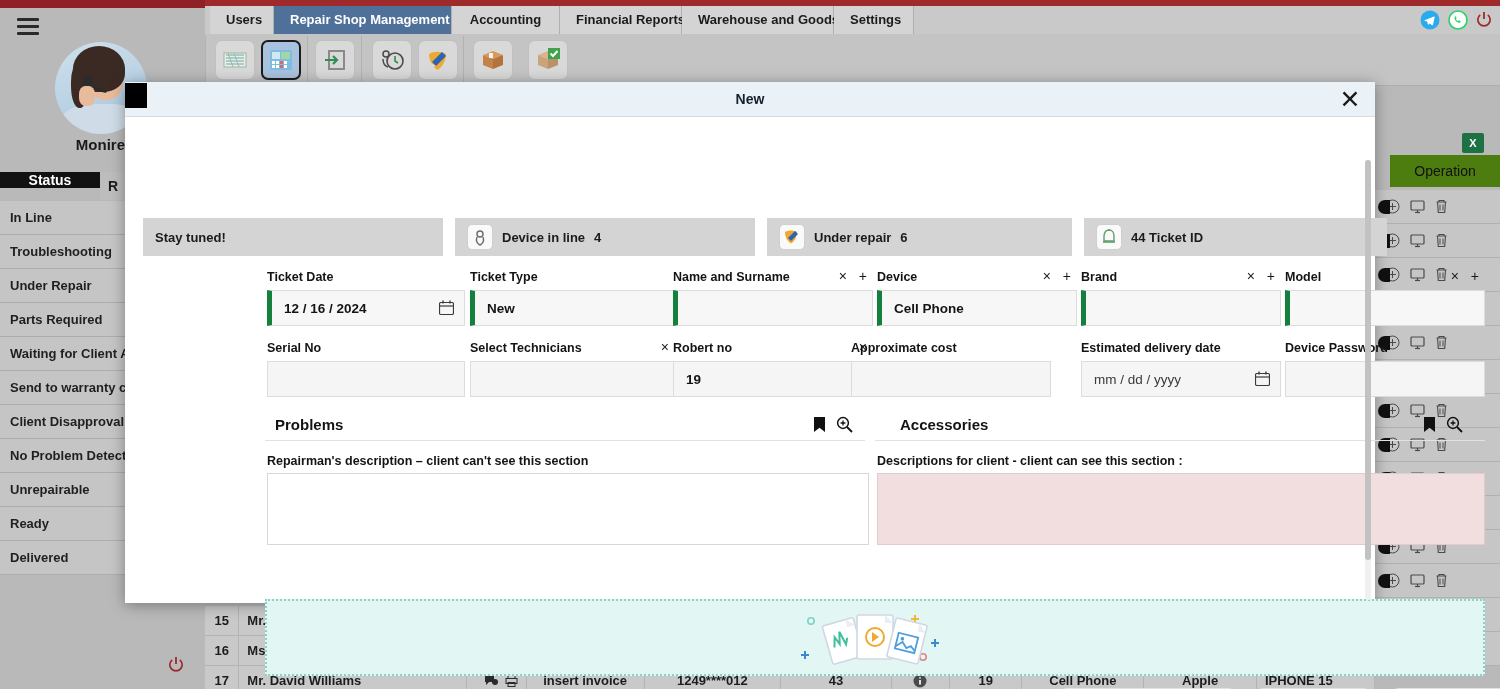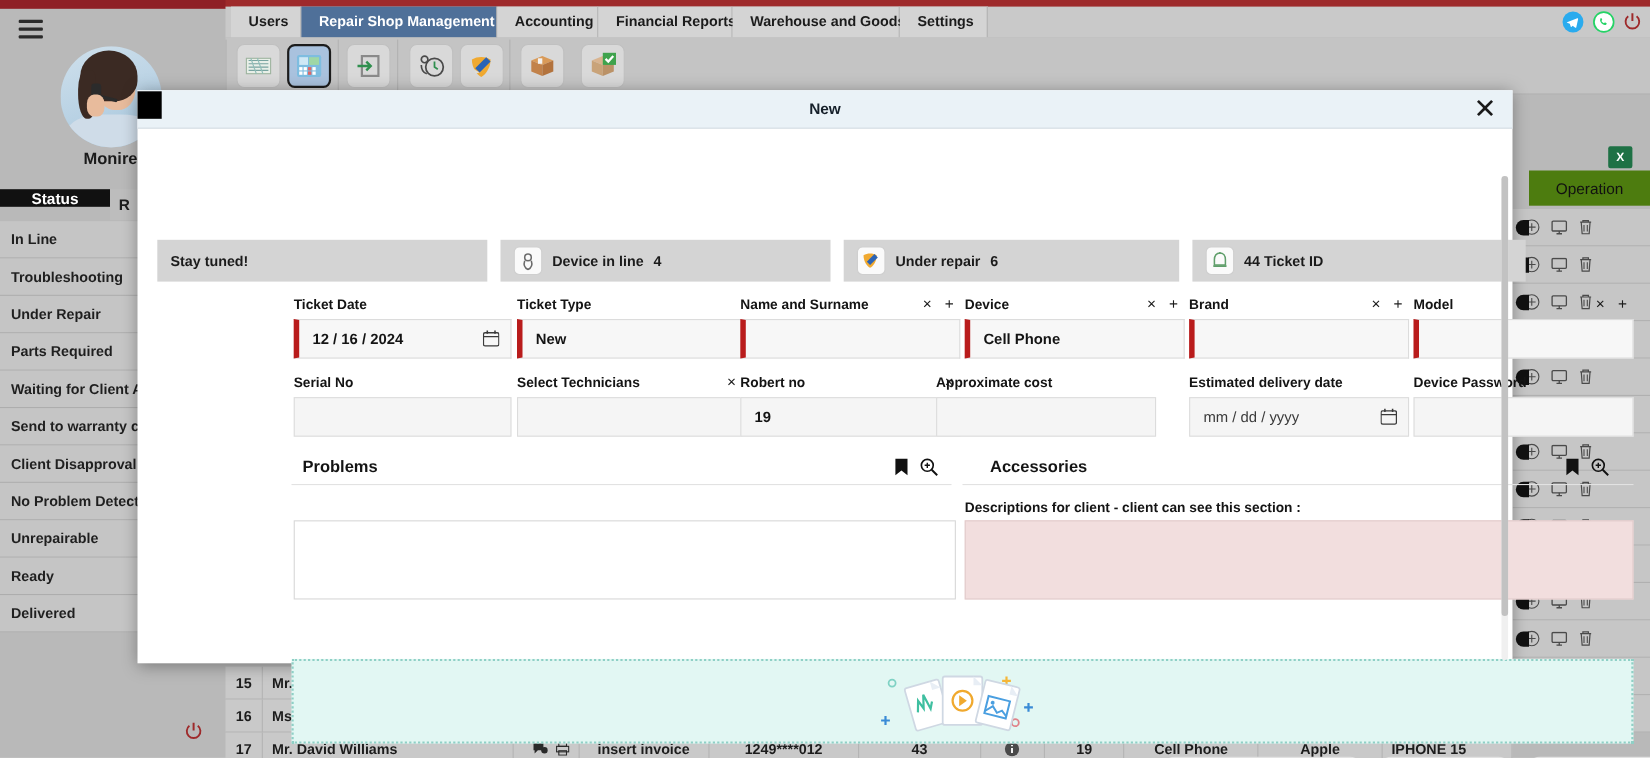--- a/index.html
+++ b/index.html
@@ -158,21 +158,21 @@
   .chip-ico { width:26px; height:26px; border-radius:5px; background:#fafafa; border:1px solid #cfcfcf;
               display:flex; align-items:center; justify-content:center; font-size:14px; }
 
   .fg { position:absolute; }
   .fg .lab { font-size:12.5px; font-weight:bold; color:#141414; margin-bottom:5px; display:block; height:15px; }
   .fg .inp {
     height:36px; background:#f7f7f7; border:1px solid #dcdcdc;
     display:flex; align-items:center; padding-left:12px;
     font-size:13.5px; font-weight:bold; color:#141414; position:relative;
   }
-  .fg .inp.req { border-left:5px solid #b91c1c; }
+  .fg .inp.req { border-left:5px solid #15803d; }
   .fg .inp.plain { background:#f5f5f5; }
   .fg .ph { color:#3a3a3a; font-weight:normal; }
   .fg .acts { position:absolute; right:2px; top:-2px; font-size:14px; color:#1a1a1a; letter-spacing:4px; font-weight:400; }
   .cal { position:absolute; right:10px; top:9px; width:15px; height:16px; }
 
   .sect-title {
     position:absolute; font-size:15px; font-weight:bold; color:#141414;
   }
   .sect-rule { position:absolute; height:1px; background:#e2e2e2; }
   .sect-icons { position:absolute; display:flex; gap:10px; align-items:center; }
@@ -207,21 +207,21 @@
 
 <div id="app">
 
   <div class="topbar"></div>
   <div class="topbar-red"></div>
 
   <div class="tabstrip"></div>
   <div class="tabs" id="tabs">
       <div class="tab" style="width: 64px;">Users</div>
       <div class="tab active" style="width: 178px;">Repair Shop Management</div>
-      <div class="tab" style="width: 92px;">Accounting</div>
+      <div class="tab" style="width: 108px;">Accounting</div>
       <div class="tab" style="width: 122px;">Financial Reports</div>
       <div class="tab" style="width: 152px;">Warehouse and Goods</div>
       <div class="tab" style="width: 80px;">Settings</div>
     </div>
 
 
   <div class="tg-icon">
     <svg width="20" height="20" viewBox="0 0 20 20">
         <circle cx="10" cy="10" r="9.5" fill="#2aabee"></circle>
         <path d="M4.6 10.2l9.3-3.6c.5-.2.9.1.7.8l-1.6 7.4c-.1.5-.5.6-.9.4l-2.4-1.8-1.2 1.1c-.2.2-.4.2-.5-.1l-.9-2.9-2.4-.8c-.5-.2-.5-.5-.1-.5z" fill="#fff"></path>
@@ -956,20 +956,21 @@
         <span>
             <svg width="17" height="17" viewBox="0 0 17 17">
               <circle cx="7" cy="7" r="5.4" fill="none" stroke="#111" stroke-width="1.5"></circle>
               <path d="M7 4.6v4.8M4.6 7h4.8" stroke="#111" stroke-width="1.3"></path>
               <path d="M11 11l5 5" stroke="#111" stroke-width="1.8"></path>
             </svg>
           </span>
       </div>
       <div class="sect-rule" style="left:750px; top:322px; width:610px;"></div>
 
+      <div class="sublab" style="left:142px; top:336px;">Repairman's description – client can't see this section</div>
       <textarea class="ta" style="left: 142px; top: 355px; width: 602px; height: 72px;" value=""></textarea>
 
       <div class="sublab" style="left:752px; top:336px;">Descriptions for client - client can see this section :</div>
       <textarea class="ta pink" style="left: 752px; top: 355px; width: 608px; height: 72px;" value=""></textarea>
 
       <div class="dropzone">
         <div class="dz-art">
           <svg width="160" height="62" viewBox="0 0 160 62">
             <circle cx="16" cy="14" r="3.2" fill="none" stroke="#7fd2c4" stroke-width="1.6"></circle>
             <path d="M10 44v8M6 48h8" stroke="#3a8bd6" stroke-width="2"></path>

